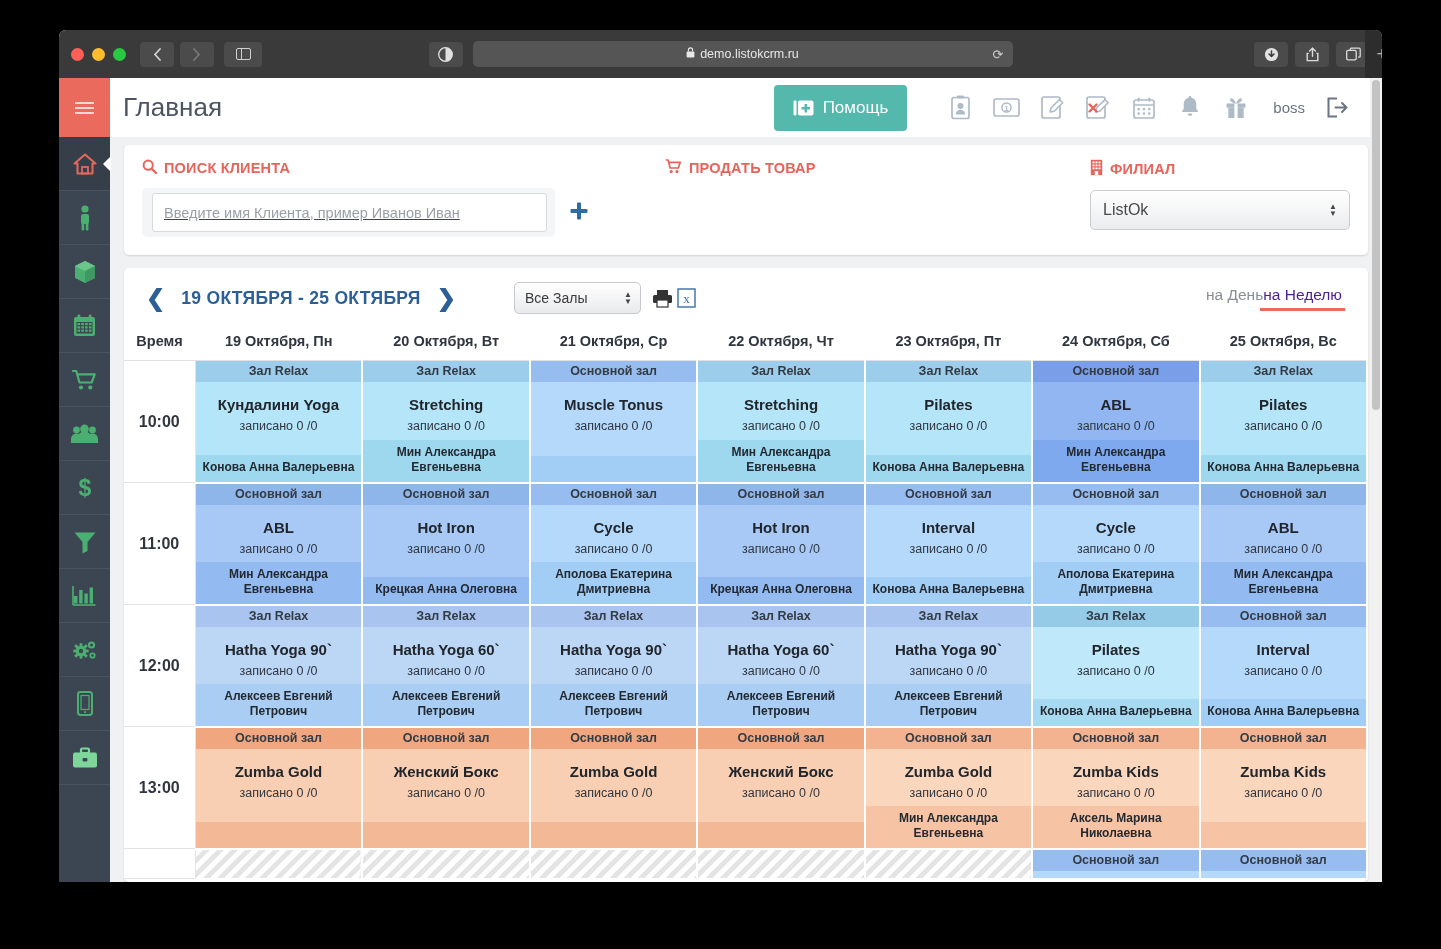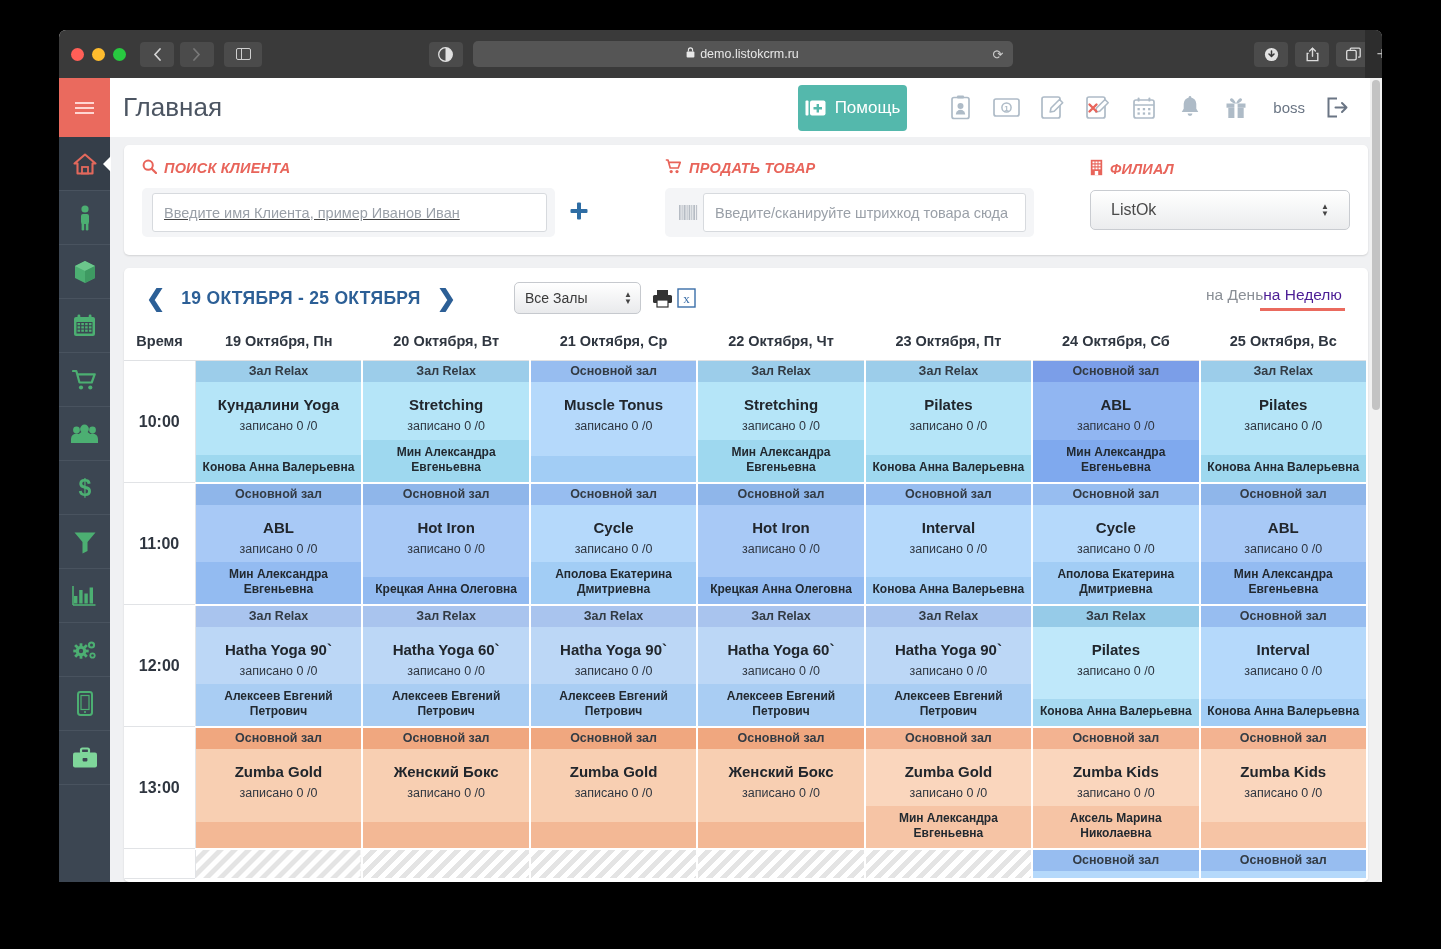--- a/index.html
+++ b/index.html
@@ -123,21 +123,21 @@
   .topbar {
     height: 59px; background: #fff;
     display: flex; align-items: center;
     padding: 0 22px 0 13px;
     flex-shrink: 0;
   }
   .page-title { font-size: 26px; color: #4c5562; font-weight: 400; }
   .topbar-right { margin-left: auto; display: flex; align-items: center; gap: 0; }
   .help-btn {
     background: #54b8ac; color: #fff;
-    height: 46px; padding: 0 7px;
+    height: 46px; padding: 0 19px;
     border-radius: 4px; border: none;
     font-size: 17px; font-family: "Liberation Sans", sans-serif;
     display: flex; align-items: center; gap: 9px;
     margin-right: 30px;
   }
   .hicon { display: flex; align-items: center; }
   .tb-icon {
     width: 46px; height: 40px;
     display: flex; align-items: center; justify-content: center;
     color: #aebbc7;
@@ -154,21 +154,21 @@
     padding: 14px 18px 18px 18px;
     gap: 0;
   }
   .sp-col { display: flex; flex-direction: column; }
   .sp-col.client { flex: 0 0 510px; }
   .sp-col.goods { flex: 0 0 405px; margin-left: 13px; }
   .sp-col.branch { flex: 1; margin-left: 20px; }
   .sp-label {
     color: #e8645a; font-size: 14.5px; font-weight: bold;
     letter-spacing: .2px; display: flex; align-items: center; gap: 7px;
-    margin-bottom: 11px; text-transform: uppercase; font-style: italic;
+    margin-bottom: 11px; text-transform: uppercase;
   }
   .sp-row { display: flex; align-items: center; }
   .input-shell {
     background: #f4f5f7; border-radius: 5px;
     display: flex; align-items: center;
     padding: 5px 8px 5px 10px;
   }
   .txt-input {
     border: 1px solid #d7dade; border-radius: 3px;
     height: 39px; padding: 0 11px;
@@ -180,21 +180,21 @@
   .txt-input::placeholder { color: #9aa0a8; }
   .client-input { width: 395px; text-decoration: underline; }
   .goods-input { width: 323px; }
   .plus-add { color: #2e6da4; font-size: 25px; margin-left: 14px; font-weight: bold; line-height: 1; }
   .barcode-ico { width: 26px; display: flex; justify-content: center; margin-right: 2px; }
   .branch-select {
     height: 40px; width: 100%;
     border: 1px solid #c9ccd1; border-radius: 5px;
     background: linear-gradient(#ffffff,#ebecee);
     font-size: 16px; color: #4a4a4a;
-    padding: 0 20px;
+    padding: 0 12px;
     font-family: "Liberation Sans", sans-serif;
     display: flex; align-items: center; justify-content: space-between;
   }
   .spin { display: flex; flex-direction: column; font-size: 8px; color: #444; line-height: .9; }
 
   
   .sched-wrap { padding: 13px 14px 0 14px; flex: 1; min-height: 0; }
   .sched-card {
     background: #fff;
     border-radius: 5px;
@@ -671,39 +671,20 @@
           <div class="sp-col goods">
             <div class="sp-label">
               <span>
                 <svg width="17" height="15" viewBox="0 0 17 15">
                     <path d="M0.8 1h2.2l2.2 8h8l2-5.6H4.2" fill="none" stroke="#e8645a" stroke-width="1.7" stroke-linejoin="round"></path>
                     <circle cx="6.2" cy="12.6" r="1.6" fill="#e8645a"></circle>
                     <circle cx="12" cy="12.6" r="1.6" fill="#e8645a"></circle>
                   </svg>
               </span>
               <span>ПРОДАТЬ ТОВАР</span>
-            </div>
-            <div class="sp-row">
-              <div class="input-shell">
-                <span class="barcode-ico">
-                  <svg width="20" height="17" viewBox="0 0 20 17">
-                      <g fill="#b6bcc4">
-                        <rect x="1" y="1" width="1.6" height="15"></rect>
-                        <rect x="3.6" y="1" width="1" height="15"></rect>
-                        <rect x="5.6" y="1" width="2" height="15"></rect>
-                        <rect x="8.6" y="1" width="1" height="15"></rect>
-                        <rect x="10.6" y="1" width="1.7" height="15"></rect>
-                        <rect x="13.3" y="1" width="1" height="15"></rect>
-                        <rect x="15.3" y="1" width="1.8" height="15"></rect>
-                        <rect x="18.1" y="1" width="1" height="15"></rect>
-                      </g>
-                    </svg>
-                </span>
-                <input class="txt-input goods-input" type="text" placeholder="Введите/сканируйте штрихкод товара сюда" style="">
-              </div>
             </div>
           </div>
 
           <div class="sp-col branch">
             <div class="sp-label">
               <span>
                 <svg width="13" height="17" viewBox="0 0 13 17">
                     <rect x="0.8" y="0.8" width="11.4" height="15.4" fill="#e8645a"></rect>
                     <g fill="#fff">
                       <rect x="2.5" y="2.5" width="2" height="1.8"></rect>

